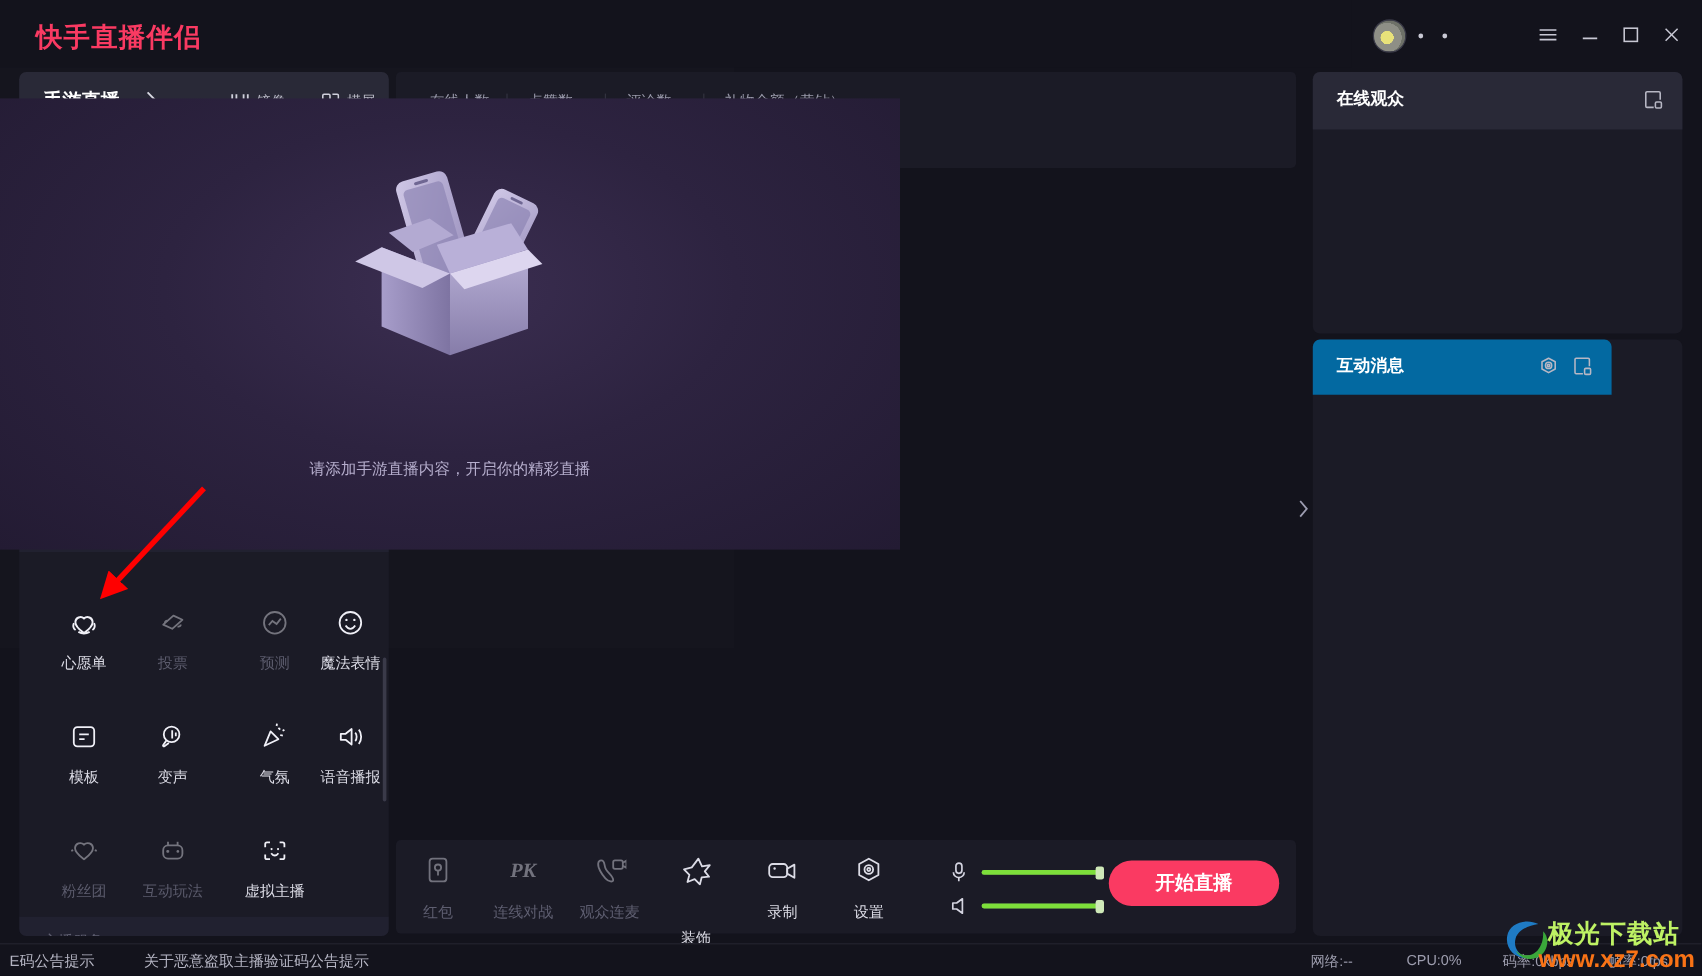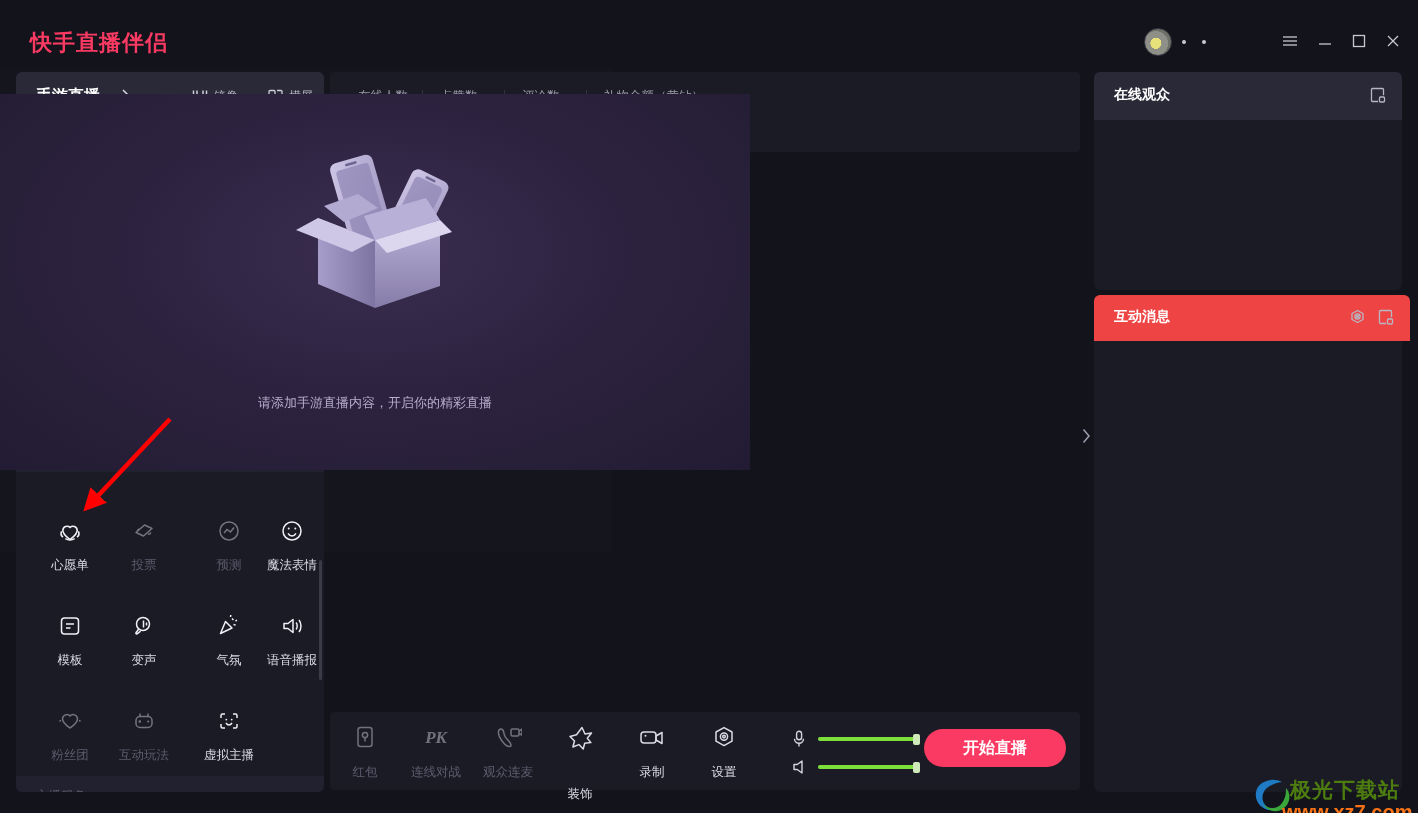--- a/index.html
+++ b/index.html
@@ -144,21 +144,21 @@
   .stat-0 { left: 28px; }
   .stat-1 { left: 110px; }
   .stat-2 { left: 192px; }
   .stat-3 { left: 274px; }
   .stat-sep { position: absolute; top: 18px; width: 1px; height: 30px; background: #32323f; }
   .sep-0 { left: 92px; }
   .sep-1 { left: 174px; }
   .sep-2 { left: 256px; }
 
   
-  #stage-wrap { left: 330px; top: 146px; width: 612px; height: 540px; background: #15151e; margin-top: 12px; }
+  #stage-wrap { left: 330px; top: 146px; width: 612px; height: 540px; background: #15151e; }
   #stage {
     position: absolute; left: 0; top: 82px; width: 750px; height: 376px;
     background: radial-gradient(ellipse at 50% 42%, #3b2e51 0%, #2d2340 45%, #231b33 100%);
     overflow: hidden;
   }
   .empty-illust { position: absolute; left: 50%; top: 54px; transform: translateX(-50%); }
   .stage-hint {
     position: absolute; left: 0; top: 300px; width: 100%; text-align: center;
     font-size: 13px; color: #b6aecd;
   }
@@ -197,21 +197,21 @@
     position: absolute; left: 924px; top: 717px; width: 142px; height: 38px;
     background: #fa3a62; border-radius: 19px; border: none;
     color: #ffffff; font-size: 16px; font-weight: bold; cursor: pointer;
     font-family: "Liberation Sans", "DejaVu Sans", sans-serif;
   }
 
   
   #viewers-panel { left: 1094px; top: 60px; width: 308px; height: 218px; }
   #viewers-head { position: absolute; left: 0; top: 0; width: 308px; height: 48px; background: #292937; border-radius: 6px 6px 0 0; }
   #messages-panel { left: 1094px; top: 283px; width: 308px; height: 497px; }
-  #messages-head { position: absolute; left: 0; top: 0; width: 316px; height: 46px; background: #ef4444; border-radius: 6px 6px 0 0; }
+  #messages-head { position: absolute; left: 0; top: 0; width: 249px; height: 46px; background: #0369a1; border-radius: 6px 6px 0 0; }
   .rp-title { position: absolute; left: 20px; top: 14px; font-size: 14px; font-weight: bold; color: #fff; }
   .rp-title.msg { top: 13px; }
   .rp-icon { position: absolute; top: 15px; cursor: pointer; color: #b7b7c4; }
   .rpi-pop-v { right: 16px; }
   .rpi-gear-m { right: 44px; top: 14px; }
   .rpi-pop-m { right: 16px; top: 14px; }
 
   
   #statusbar {
     position: absolute; left: 0; top: 786px; width: 1418px; height: 27px;
@@ -222,21 +222,21 @@
   .sb-stat { position: absolute; top: 6px; font-size: 12px; color: #9d9dae; white-space: nowrap; }
   .sbs-0 { left: 1092px; }
   .sbs-1 { left: 1172px; }
   .sbs-2 { left: 1252px; }
   .sbs-3 { left: 1340px; }
 
   
   #watermark { position: absolute; left: 1252px; top: 762px; width: 166px; height: 51px; pointer-events: none; }
   .wm-text {
     position: absolute; left: 38px; top: 2px; font-size: 21px; font-weight: bold;
-    color: #4d7c0f; letter-spacing: 1px;
+    color: #bef264; letter-spacing: 1px;
   }
   .wm-url {
     position: absolute; left: 30px; top: 27px; font-size: 20px; font-weight: bold;
     color: #f97316; letter-spacing: 0px;
   }
 
   
   #annotation { position: absolute; left: 0; top: 0; width: 1418px; height: 813px; pointer-events: none; }
 </style>
 </head>
@@ -710,20 +710,28 @@
         <svg width="17" height="17" viewBox="0 0 17 17">
             <g fill="none" stroke="currentColor" stroke-width="1.3">
               <path d="M14.5 8.2V2.5a1 1 0 0 0-1-1h-10a1 1 0 0 0-1 1v11a1 1 0 0 0 1 1h5.6"></path>
               <rect x="10.5" y="10" width="5" height="5" rx="1"></rect>
             </g>
           </svg>
       </div>
     </div>
   </div>
 
+  <div id="statusbar">
+    <div class="marquee-a">E码公告提示</div>
+    <div class="marquee-b">关于恶意盗取主播验证码公告提示</div>
+    <div class="sb-stat sbs-0">网络:--</div>
+    <div class="sb-stat sbs-1">CPU:0%</div>
+    <div class="sb-stat sbs-2">码率:0kbps</div>
+    <div class="sb-stat sbs-3">帧率:0fps</div>
+  </div>
 
   <div id="watermark">
     <svg width="44" height="40" viewBox="0 0 44 40" style="position:absolute;left:0;top:2px">
       <path d="M30 6C20 1 6 5 4 16c-2 11 8 20 18 18-9-2-13-9-11-16 2-7 11-11 19-12z" fill="#1f7bc4"></path>
       <path d="M34 12c6 6 4 18-5 22-7 3-15 0-18-6 6 6 15 5 19-1 4-5 4-11 4-15z" fill="#3aa73a"></path>
     </svg>
     <div class="wm-text">极光下载站</div>
     <div class="wm-url">www.xz7.com</div>
   </div>
 

